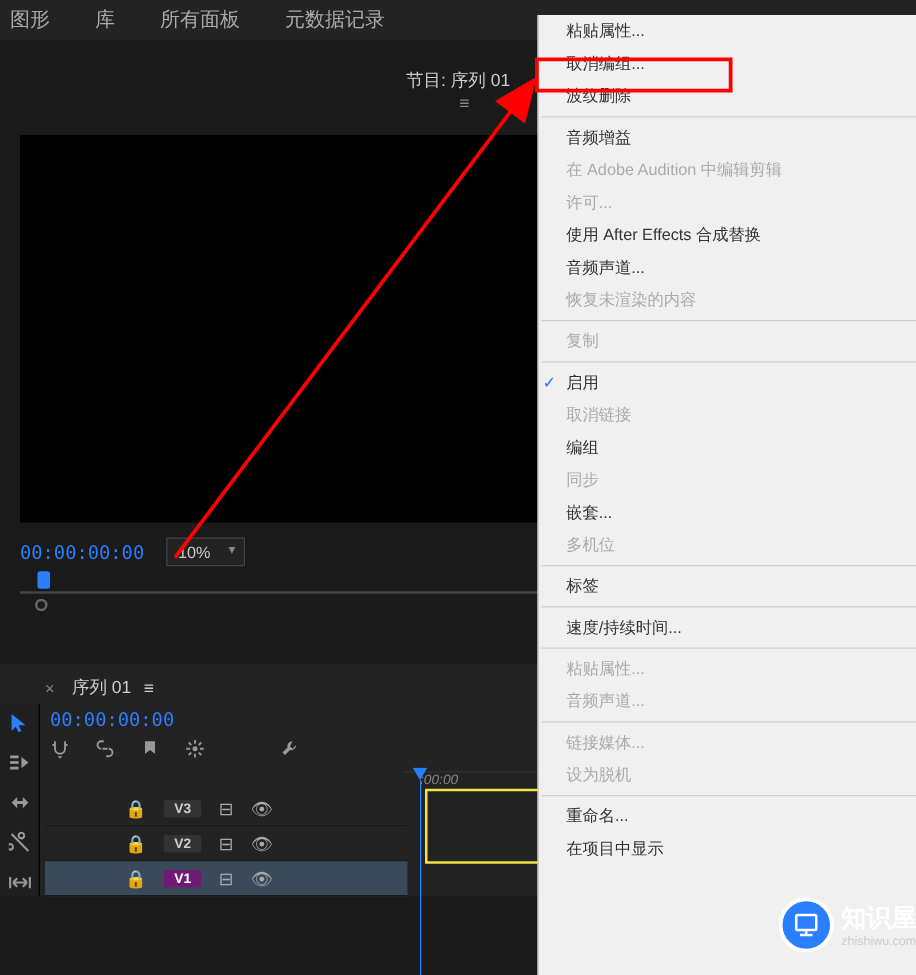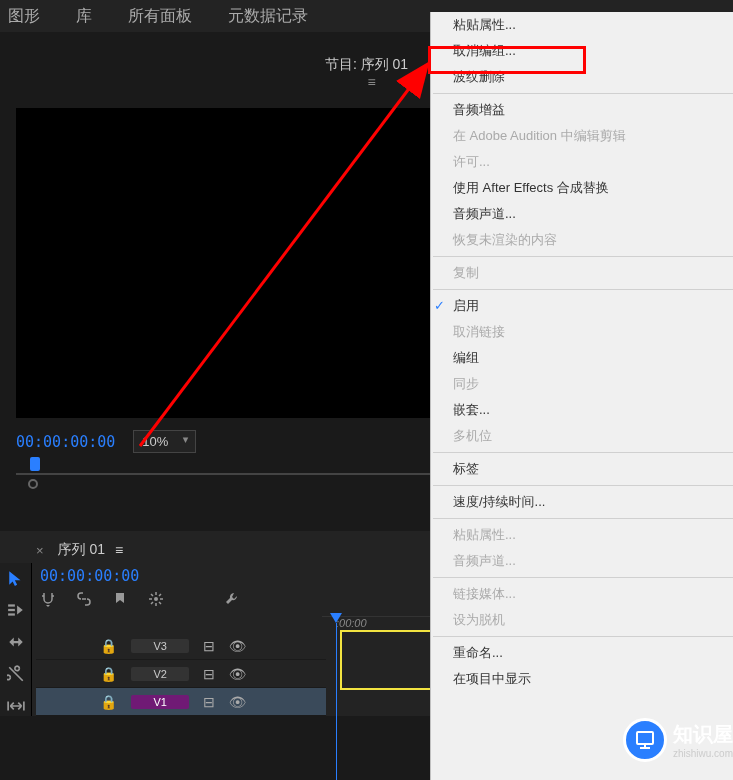--- a/index.html
+++ b/index.html
@@ -37,21 +37,21 @@
 .ruler-tick { position: absolute; left: 14px; top: 0; font-style: italic; }
 .playhead { position: absolute; left: 14px; top: -4px; }
 .playhead-head { width: 12px; height: 10px; background: #2a7fff; clip-path: polygon(0 0, 100% 0, 50% 100%); margin-left: -6px; }
 .playhead-line { width: 1px; height: 200px; background: #2a7fff; margin-left: 0px; }
 .tracks { display: flex; }
 .track-headers { width: 290px; }
 .track-row { display: flex; align-items: center; height: 28px; padding-left: 64px; gap: 14px; font-size: 11px; color: #ccc; border-bottom: 1px solid #1a1a1a; }
 .track-row.active { background: #3a4a5a; }
 .track-row.active .track-label { background: #701a75; color: #fff; }
 .track-lock, .track-sync, .track-eye { color: #aaa; font-size: 14px; }
-.track-label { background: #333; padding: 1px 22px; border-radius: 2px; font-size: 11px; }
+.track-label { background: #333; padding: 1px 8px; border-radius: 2px; font-size: 11px; font-weight: bold; }
 .track-content { flex: 1; position: relative; }
 .clip { position: absolute; left: 16px; top: 56px; width: 90px; height: 26px; background: #5a4a7a; border: 1px solid #7a6a9a; }
 .clip-fx { position: absolute; left: 2px; top: 2px; font-size: 9px; color: #ddd; background: rgba(0,0,0,0.3); padding: 0 2px; }
 .clip-highlight { position: absolute; left: 14px; top: -2px; width: 94px; height: 60px; border: 2px solid #f2e441; pointer-events: none; }
 
 .context-menu { position: absolute; left: 430px; top: 12px; width: 351px; height: 780px; background: #f0f0f0; border-left: 1px solid #c0c0c0; overflow: hidden; }
 .ctx-item { padding: 4px 22px; font-size: 13px; color: #333; cursor: default; white-space: nowrap; position: relative; }
 .ctx-item.disabled { color: #aaa; }
 .ctx-sep { height: 1px; background: #d0d0d0; margin: 3px 2px; }
 .ctx-item.submenu::after { content: "›"; position: absolute; right: 12px; top: 4px; color: #666; }

